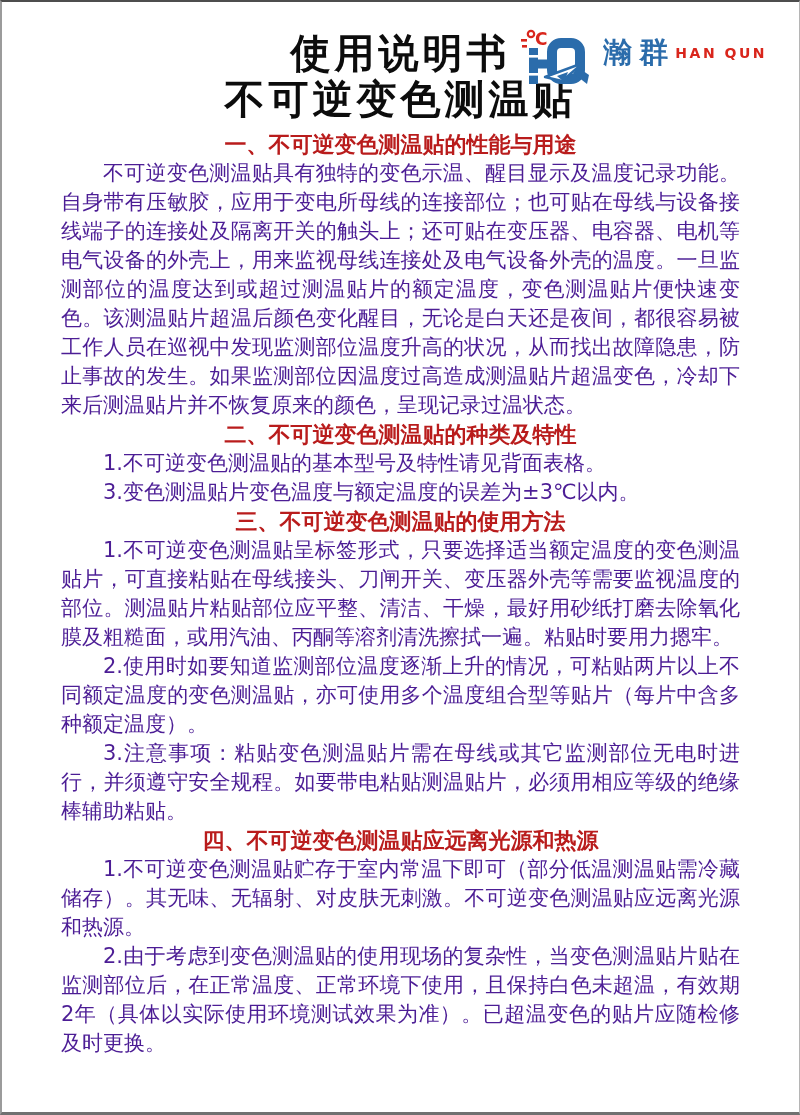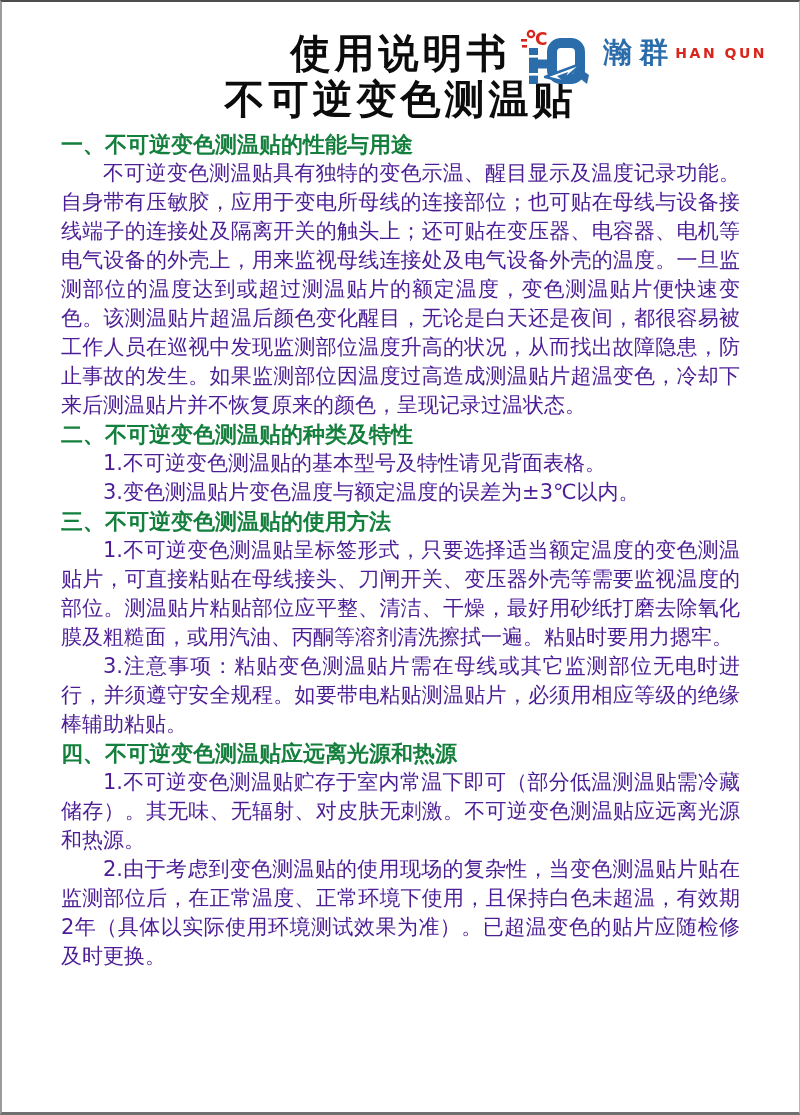--- a/index.html
+++ b/index.html
@@ -74,23 +74,23 @@
   .doc-body {
     margin: 8px 59px 0 59px;
     font-size: 21px;
     line-height: 29px;
     text-align: justify;
   }
   .sec-heading {
     font-weight: 900;
     font-size: 22px;
     line-height: 29px;
-    color: #15803d;
+    color: #b91c1c;
     margin: 0;
-    text-align: left;
+    text-align: center;
   }
   .para {
     margin: 0;
     text-indent: 2em;
     color: #4c1d95;
   }
 </style>
 </head>
 <body>
 
@@ -134,20 +134,21 @@
 
     <div class="sec-heading">一、不可逆变色测温贴的性能与用途</div>
     <p class="para">不可逆变色测温贴具有独特的变色示温、醒目显示及温度记录功能。自身带有压敏胶，应用于变电所母线的连接部位；也可贴在母线与设备接线端子的连接处及隔离开关的触头上；还可贴在变压器、电容器、电机等电气设备的外壳上，用来监视母线连接处及电气设备外壳的温度。一旦监测部位的温度达到或超过测温贴片的额定温度，变色测温贴片便快速变色。该测温贴片超温后颜色变化醒目，无论是白天还是夜间，都很容易被工作人员在巡视中发现监测部位温度升高的状况，从而找出故障隐患，防止事故的发生。如果监测部位因温度过高造成测温贴片超温变色，冷却下来后测温贴片并不恢复原来的颜色，呈现记录过温状态。</p>
 
     <div class="sec-heading">二、不可逆变色测温贴的种类及特性</div>
     <p class="para">1.不可逆变色测温贴的基本型号及特性请见背面表格。</p>
     <p class="para">3.变色测温贴片变色温度与额定温度的误差为±3℃以内。</p>
 
     <div class="sec-heading">三、不可逆变色测温贴的使用方法</div>
     <p class="para">1.不可逆变色测温贴呈标签形式，只要选择适当额定温度的变色测温贴片，可直接粘贴在母线接头、刀闸开关、变压器外壳等需要监视温度的部位。测温贴片粘贴部位应平整、清洁、干燥，最好用砂纸打磨去除氧化膜及粗糙面，或用汽油、丙酮等溶剂清洗擦拭一遍。粘贴时要用力摁牢。</p>
+    <p class="para">2.使用时如要知道监测部位温度逐渐上升的情况，可粘贴两片以上不同额定温度的变色测温贴，亦可使用多个温度组合型等贴片（每片中含多种额定温度）。</p>
     <p class="para">3.注意事项：粘贴变色测温贴片需在母线或其它监测部位无电时进行，并须遵守安全规程。如要带电粘贴测温贴片，必须用相应等级的绝缘棒辅助粘贴。</p>
 
     <div class="sec-heading">四、不可逆变色测温贴应远离光源和热源</div>
     <p class="para">1.不可逆变色测温贴贮存于室内常温下即可（部分低温测温贴需冷藏储存）。其无味、无辐射、对皮肤无刺激。不可逆变色测温贴应远离光源和热源。</p>
     <p class="para">2.由于考虑到变色测温贴的使用现场的复杂性，当变色测温贴片贴在监测部位后，在正常温度、正常环境下使用，且保持白色未超温，有效期2年（具体以实际使用环境测试效果为准）。已超温变色的贴片应随检修及时更换。</p>
 
   </div>
 
 </div>
 

